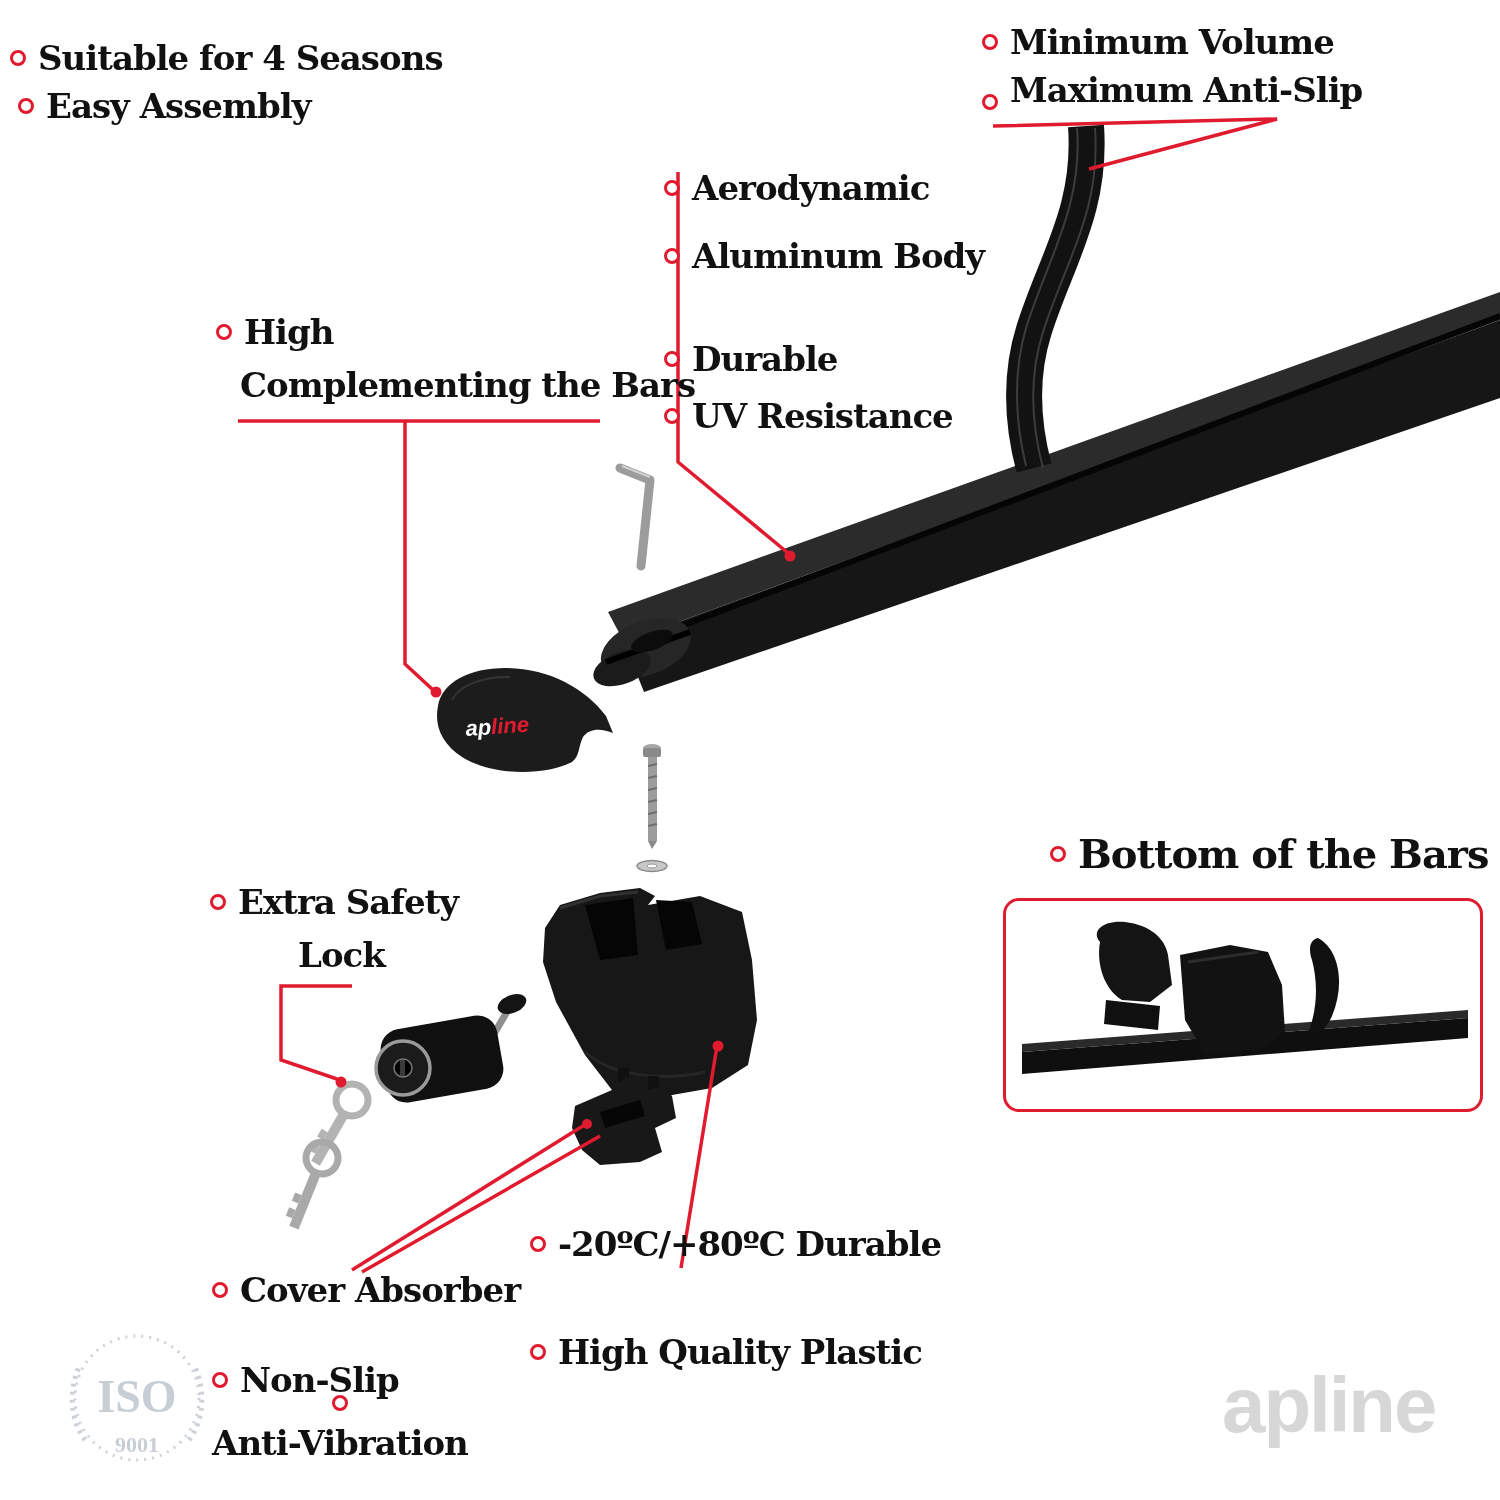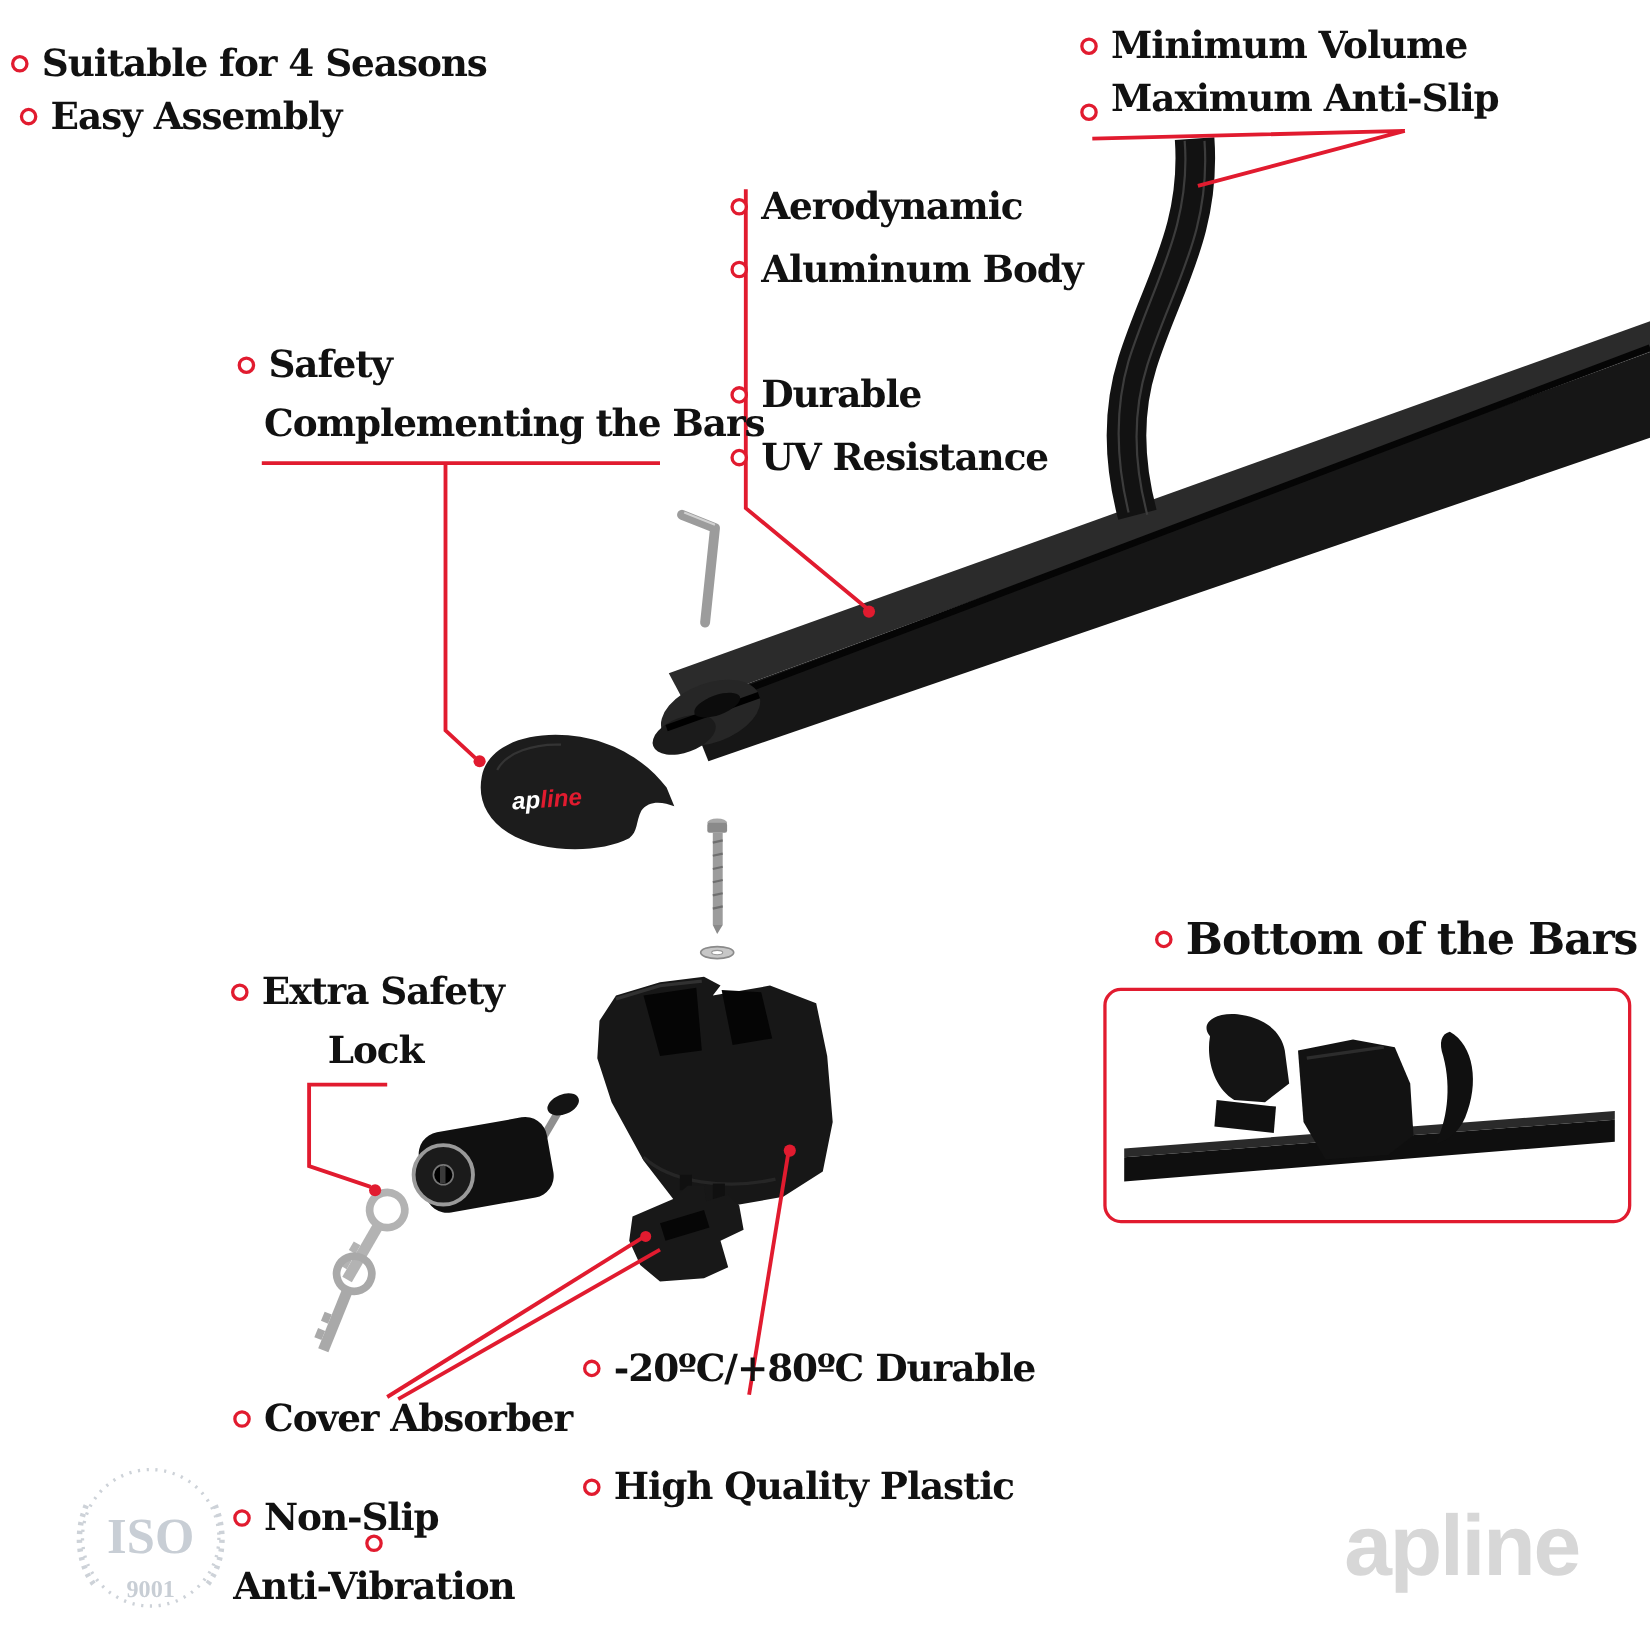--- a/index.html
+++ b/index.html
@@ -189,36 +189,36 @@
   </div>
   <div class="feature" style="left:982px;top:70px;align-items:flex-end;">
     <span class="bullet"></span>
     <span class="label">Maximum Anti-Slip</span>
   </div>
 
   <div class="feature" style="left:664px;top:168px;">
     <span class="bullet"></span>
     <span class="label">Aerodynamic</span>
   </div>
-  <div class="feature" style="left:664px;top:225px;text-align:center;">
+  <div class="feature" style="left:664px;top:236px;text-align:center;">
     <span class="bullet"></span>
     <span class="label">Aluminum Body</span>
   </div>
   <div class="feature" style="left:664px;top:339px;">
     <span class="bullet"></span>
     <span class="label">Durable</span>
   </div>
   <div class="feature" style="left:664px;top:396px;">
     <span class="bullet"></span>
     <span class="label">UV Resistance</span>
   </div>
 
   <div class="feature" style="left:216px;top:312px;">
     <span class="bullet"></span>
-    <span class="label">Safety</span>
+    <span class="label">High</span>
   </div>
   <div class="feature subline" style="left:240px;top:365px;">
     <span class="label">Complementing the Bars</span>
   </div>
 
   <div class="feature" style="left:210px;top:882px;">
     <span class="bullet"></span>
     <span class="label">Extra Safety</span>
   </div>
   <div class="feature subline" style="left:298px;top:935px;">

